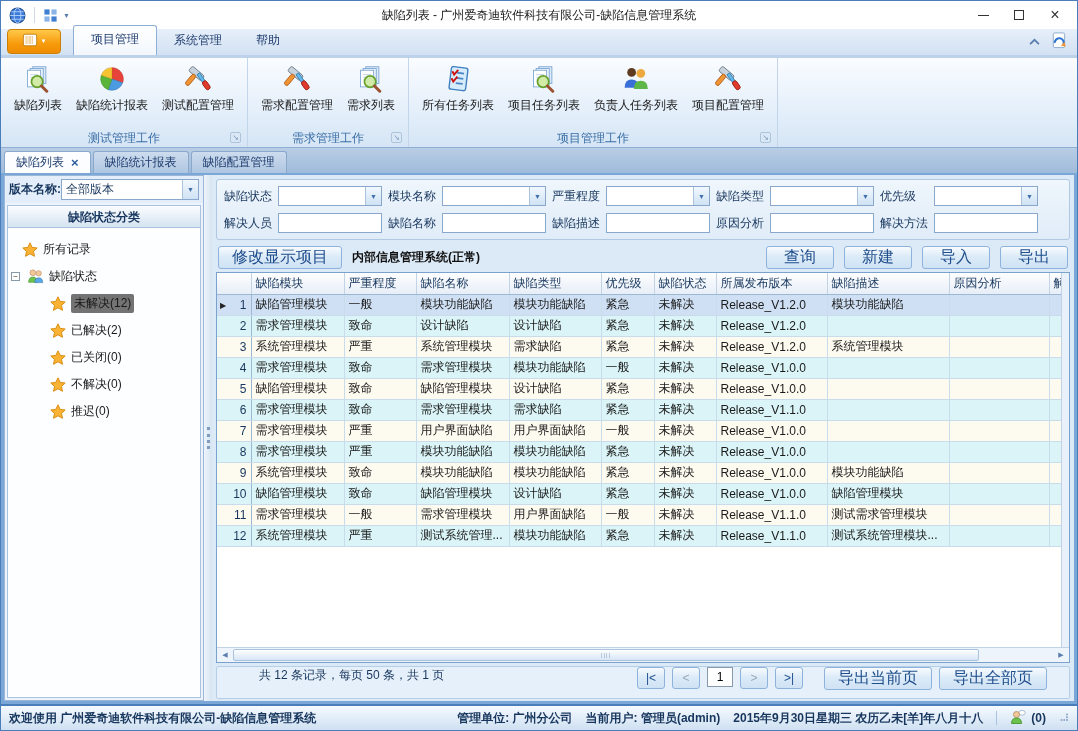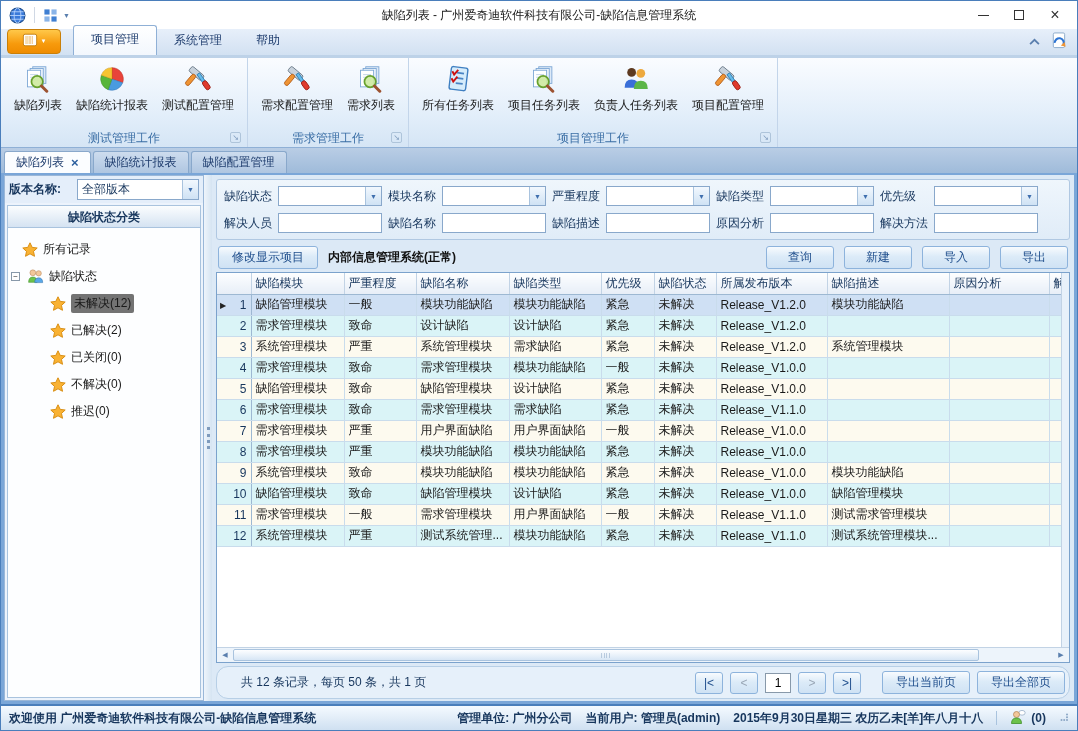--- a/index.html
+++ b/index.html
@@ -40,21 +40,21 @@
   .doctabs{position:absolute;top:147px;left:0;right:0;height:25px;background:linear-gradient(#b9cde5,#9fbbda);display:flex;align-items:flex-end;padding-left:3px;}
   .dtab{height:22px;display:flex;align-items:center;gap:7px;padding:0 11px;background:linear-gradient(#cddcee,#afc6e1);border:1px solid #89a8cb;border-bottom:none;border-radius:3px 3px 0 0;margin-right:2px;color:#1f3d6e;}
   .dtab.active{background:#fbfdff;}
   .dtab .close{color:#2c5f9e;font-weight:bold;font-size:13px;line-height:12px;}
 
   
   .content{position:absolute;top:172px;left:0;right:0;bottom:26px;background:#7aa6d8;padding:2px 3px 3px;display:flex;}
 
   
   .sidebar{width:200px;display:flex;flex-direction:column;background:#ecf3fc;border:1px solid #9ab7d8;}
-  .version-row{height:27px;display:flex;align-items:center;padding:3px 4px;gap:16px;background:#e4eefa;}
+  .version-row{height:27px;display:flex;align-items:center;padding:3px 4px;gap:0;background:#e4eefa;}
   .vr-label{font-weight:bold;white-space:nowrap;}
   .dd{flex:1;height:21px;background:#fff;border:1px solid #89a8cb;display:flex;align-items:center;overflow:hidden;}
   .dd-val{flex:1;padding:0 4px;white-space:nowrap;overflow:hidden;font-family:Liberation Mono, monospace;}
   .dd-btn{width:16px;align-self:stretch;background:linear-gradient(#f2f8fe,#cfe2f4);border-left:1px solid #a9c3de;display:flex;align-items:center;justify-content:center;font-size:7px;color:#3f6fae;}
   .tree-panel{flex:1;margin:2px;background:#fdfeff;border:1px solid #a9c3de;display:flex;flex-direction:column;overflow:hidden;}
   .tree-header{height:22px;line-height:22px;text-align:center;font-weight:bold;background:linear-gradient(#fbfdfe,#d5e3f2);border-bottom:1px solid #a9c3de;color:#17365d;}
   .tree{flex:1;padding:8px 2px;overflow:hidden;}
   .tree-item{display:flex;align-items:center;height:27px;gap:5px;}
   .tree-item.lvl1{padding-left:12px;}
   .tree-item.lvl2{padding-left:40px;}
@@ -70,21 +70,21 @@
   
   .main{flex:1;display:flex;flex-direction:column;background:#dce9f6;min-width:0;}
   .filter-panel{margin:4px 4px 2px;border:1px solid #b0c8e2;border-radius:3px;background:linear-gradient(#eff6fc,#e0ecf8);padding:6px 7px;display:flex;flex-direction:column;gap:7px;}
   .f-row{display:flex;align-items:center;}
   .f-pair{display:flex;align-items:center;margin-right:6px;}
   .f-label{width:54px;white-space:nowrap;color:#17365d;flex:none;}
   .f-field{width:104px;height:20px;background:#fff;border:1px solid #89a8cb;display:flex;overflow:hidden;}
   .f-input{width:104px;height:20px;border:1px solid #89a8cb;font:inherit;padding:0 3px;}
 
   .action-row{height:30px;display:flex;align-items:center;padding:2px 6px;gap:10px;}
-  .btn{height:23px;padding:0 13px;background:linear-gradient(#f8fbfe,#dcebf8 45%,#cfe2f4);border:1px solid #8db3dc;border-radius:3px;color:#1f4e8c;font-size:12px;font-family:Liberation Serif, serif;white-space:nowrap;}
+  .btn{height:23px;padding:0 13px;background:linear-gradient(#f8fbfe,#dcebf8 45%,#cfe2f4);border:1px solid #8db3dc;border-radius:3px;color:#1f4e8c;font-size:16px;font-family:Liberation Serif, serif;white-space:nowrap;}
   .btn.cmd{width:68px;padding:0;margin-left:2px;}
   .sys-label{font-weight:bold;color:#111;}
   .spacer{flex:1;}
 
   
   .grid-wrap{flex:1;margin:0 4px;border:1px solid #7ba2cc;background:#fff;display:flex;flex-direction:column;min-height:0;position:relative;}
   .grid-scroll{flex:1;overflow:hidden;}
   table{border-collapse:collapse;table-layout:fixed;width:872px;}
   th{height:21px;background:linear-gradient(#fdfeff,#e7eef7);border-right:1px solid #c2d3e5;border-bottom:1px solid #9db8d2;font-weight:normal;color:#17365d;text-align:left;padding:0 4px;white-space:nowrap;overflow:hidden;}
   td{height:21px;border-right:1px solid #c9dcec;border-bottom:1px solid #c9dcec;padding:0 4px;white-space:nowrap;overflow:hidden;color:#1a1a1a;}
@@ -94,21 +94,21 @@
   td.st{background:linear-gradient(90deg,#fbff2e,#eef88d 90%);color:#222;}
   td.ind{background:#e9f1fa;border-right:1px solid #9db8d2;text-align:right;position:relative;color:#17365d;}
   .arrow{position:absolute;left:3px;top:6px;font-size:8px;color:#222;}
   .vscroll{position:absolute;right:0;top:0;bottom:15px;width:8px;background:#e8f1fa;border-left:1px solid #c2d3e5;}
   .hscroll{height:15px;border-top:1px solid #c2d3e5;background:#edf4fb;display:flex;align-items:center;margin-top:auto;}
   .hs-btn{width:16px;text-align:center;font-size:7px;color:#5a7fae;}
   .hs-track{flex:1;position:relative;height:100%;}
   .hs-thumb{position:absolute;left:0;top:1px;bottom:1px;width:91%;background:linear-gradient(#fdfeff,#d7e6f5);border:1px solid #a9c3de;border-radius:2px;display:flex;align-items:center;justify-content:center;color:#8aa5c4;font-size:6px;letter-spacing:1px;}
 
   
-  .pager{height:33px;display:flex;align-items:center;padding:0 4px;gap:7px;background:#e6f0fa;margin:3px 4px 2px;border:1px solid #b7cfe6;border-radius:12px;}
+  .pager{height:33px;display:flex;align-items:flex-start;padding:0 22px;gap:7px;background:#e6f0fa;margin:3px 4px 2px;border:1px solid #b7cfe6;border-radius:2px;}
   .pg-summary{margin-left:20px;color:#17365d;}
   .pbtn{width:28px;height:22px;background:linear-gradient(#f8fbfe,#dcebf8 45%,#cfe2f4);border:1px solid #8db3dc;border-radius:3px;color:#1f4e8c;font:inherit;padding:0;}
   .pbtn.disabled{color:#9aa7b6;}
   .pg-input{width:26px;height:20px;border:1px solid #8899aa;text-align:center;font:inherit;}
 
   
   .statusbar{position:absolute;left:0;right:0;bottom:0;height:26px;background:linear-gradient(#f5faff,#cfe0f1);border-top:2px solid #4a7ebb;display:flex;align-items:center;padding:0 8px;gap:13px;color:#17365d;font-weight:bold;}
   .sb-sep{width:1px;height:14px;background:#a9c3de;}
   .sb-group{display:flex;align-items:center;gap:5px;}
 </style>

